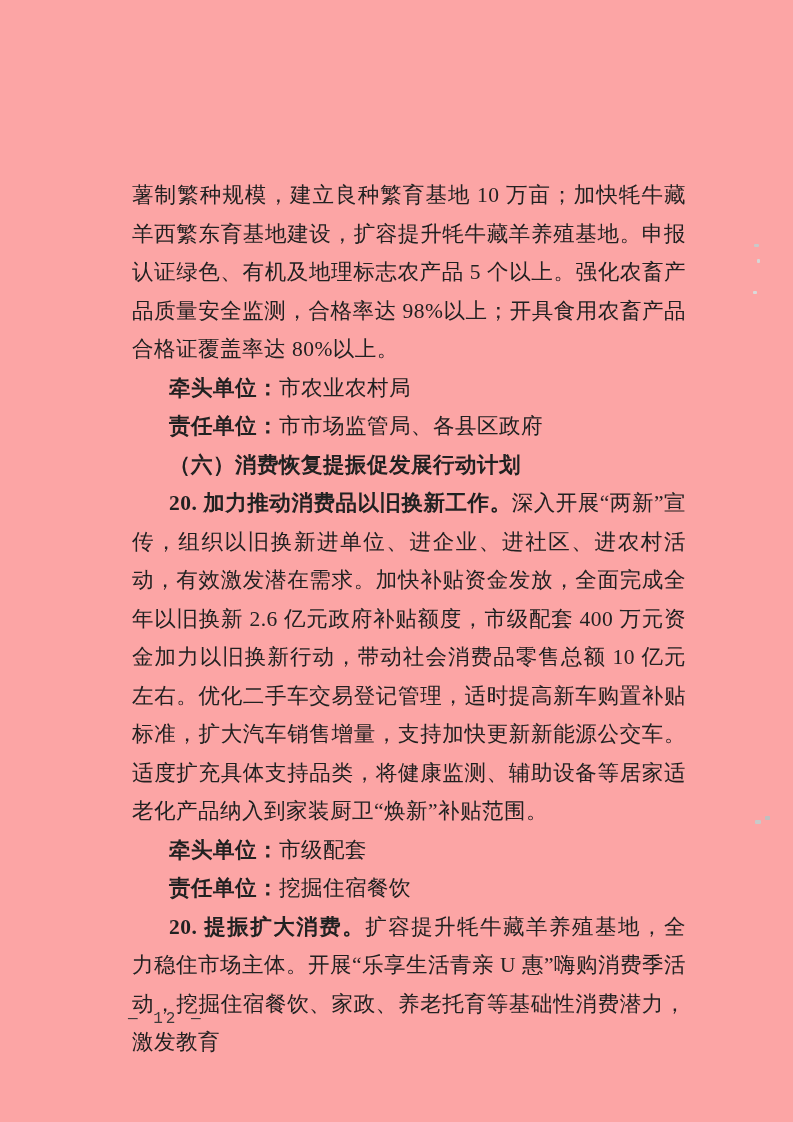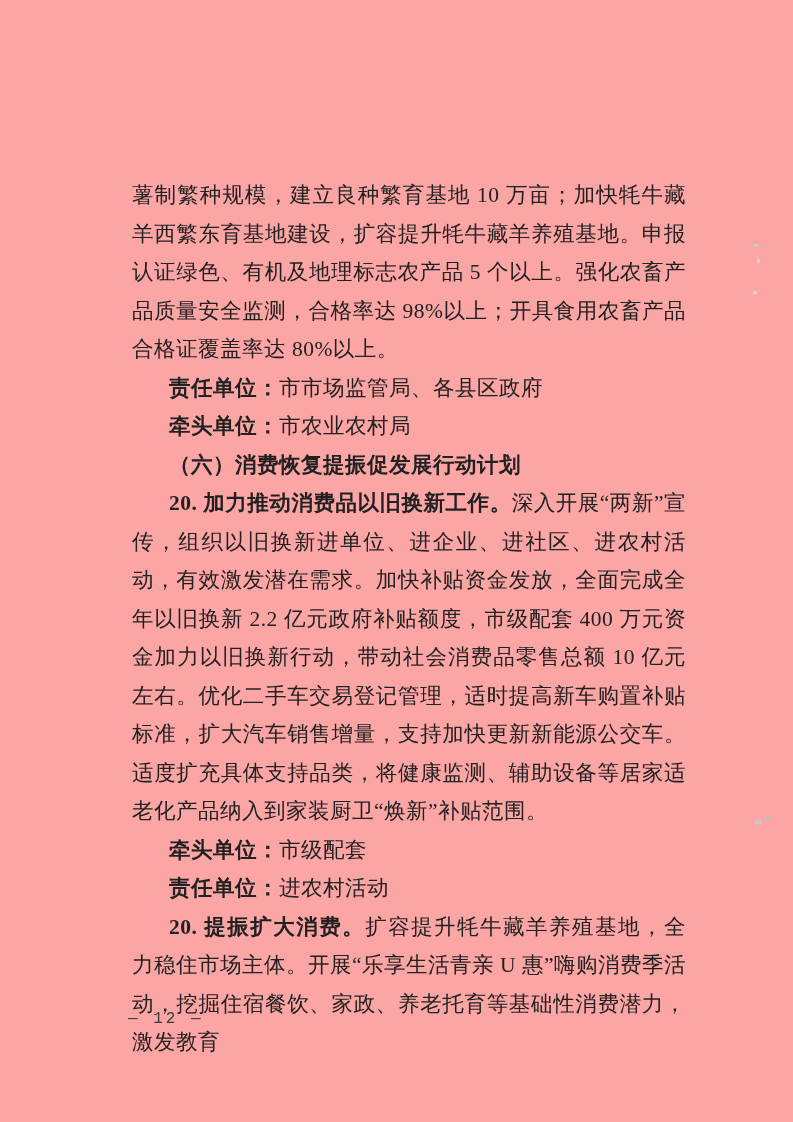--- a/index.html
+++ b/index.html
@@ -68,31 +68,31 @@
 </style>
 </head>
 <body>
 
 <div class="page">
 
   <div class="textblock">
 
     <p>薯制繁种规模，建立良种繁育基地 10 万亩；加快牦牛藏羊西繁东育基地建设，扩容提升牦牛藏羊养殖基地。申报认证绿色、有机及地理标志农产品 5 个以上。强化农畜产品质量安全监测，合格率达 98%以上；开具食用农畜产品合格证覆盖率达 80%以上。</p>
 
+    <p class="unit-line"><span class="b">牵头单位：</span><span>市农业农村局</span></p>
+
     <p class="unit-line"><span class="b">责任单位：</span><span>市市场监管局、各县区政府</span></p>
-
-    <p class="unit-line"><span class="b">牵头单位：</span><span>市农业农村局</span></p>
 
     <p class="section-heading">（六）消费恢复提振促发展行动计划</p>
 
-    <p class="indent"><span class="b">20. 加力推动消费品以旧换新工作。</span><span>深入开展“两新”宣传，组织以旧换新进单位、进企业、进社区、进农村活动，有效激发潜在需求。加快补贴资金发放，全面完成全年以旧换新 2.2 亿元政府补贴额度，市级配套 400 万元资金加力以旧换新行动，带动社会消费品零售总额 10 亿元左右。优化二手车交易登记管理，适时提高新车购置补贴标准，扩大汽车销售增量，支持加快更新新能源公交车。适度扩充具体支持品类，将健康监测、辅助设备等居家适老化产品纳入到家装厨卫“焕新”补贴范围。</span></p>
+    <p class="indent"><span class="b">20. 加力推动消费品以旧换新工作。</span><span>深入开展“两新”宣传，组织以旧换新进单位、进企业、进社区、进农村活动，有效激发潜在需求。加快补贴资金发放，全面完成全年以旧换新 2.6 亿元政府补贴额度，市级配套 400 万元资金加力以旧换新行动，带动社会消费品零售总额 10 亿元左右。优化二手车交易登记管理，适时提高新车购置补贴标准，扩大汽车销售增量，支持加快更新新能源公交车。适度扩充具体支持品类，将健康监测、辅助设备等居家适老化产品纳入到家装厨卫“焕新”补贴范围。</span></p>
 
     <p class="unit-line"><span class="b">牵头单位：</span><span>市级配套</span></p>
 
-    <p class="unit-line"><span class="b">责任单位：</span><span>进农村活动</span></p>
+    <p class="unit-line"><span class="b">责任单位：</span><span>挖掘住宿餐饮</span></p>
 
     <p class="indent"><span class="b">20. 提振扩大消费。</span><span>扩容提升牦牛藏羊养殖基地，全力稳住市场主体。开展“乐享生活青亲 U 惠”嗨购消费季活动，挖掘住宿餐饮、家政、养老托育等基础性消费潜力，激发教育</span></p>
 
   </div>
 
   <div class="footer-pagenum">— 12 —</div>
 
   <div class="speck speck1"></div>
   <div class="speck speck2"></div>
   <div class="speck speck3"></div>

